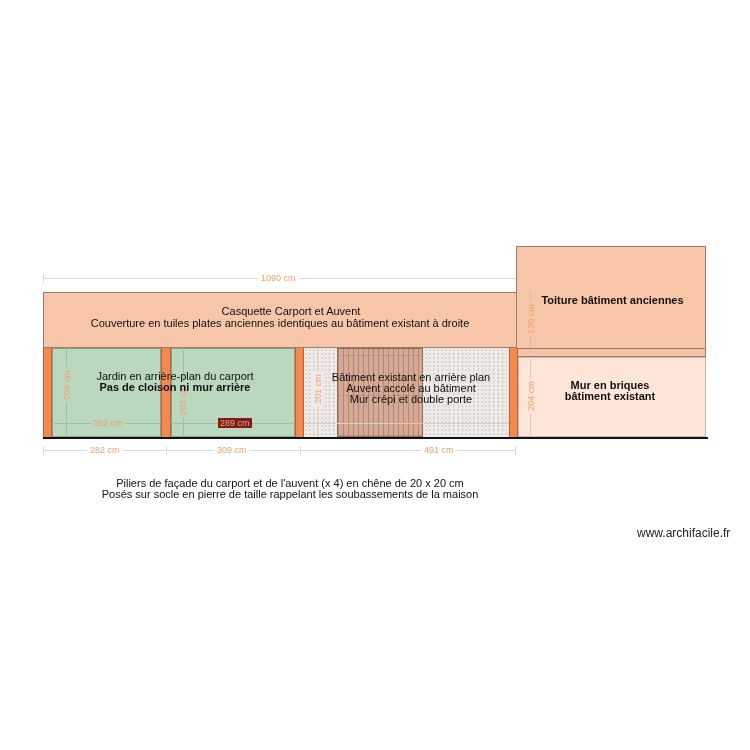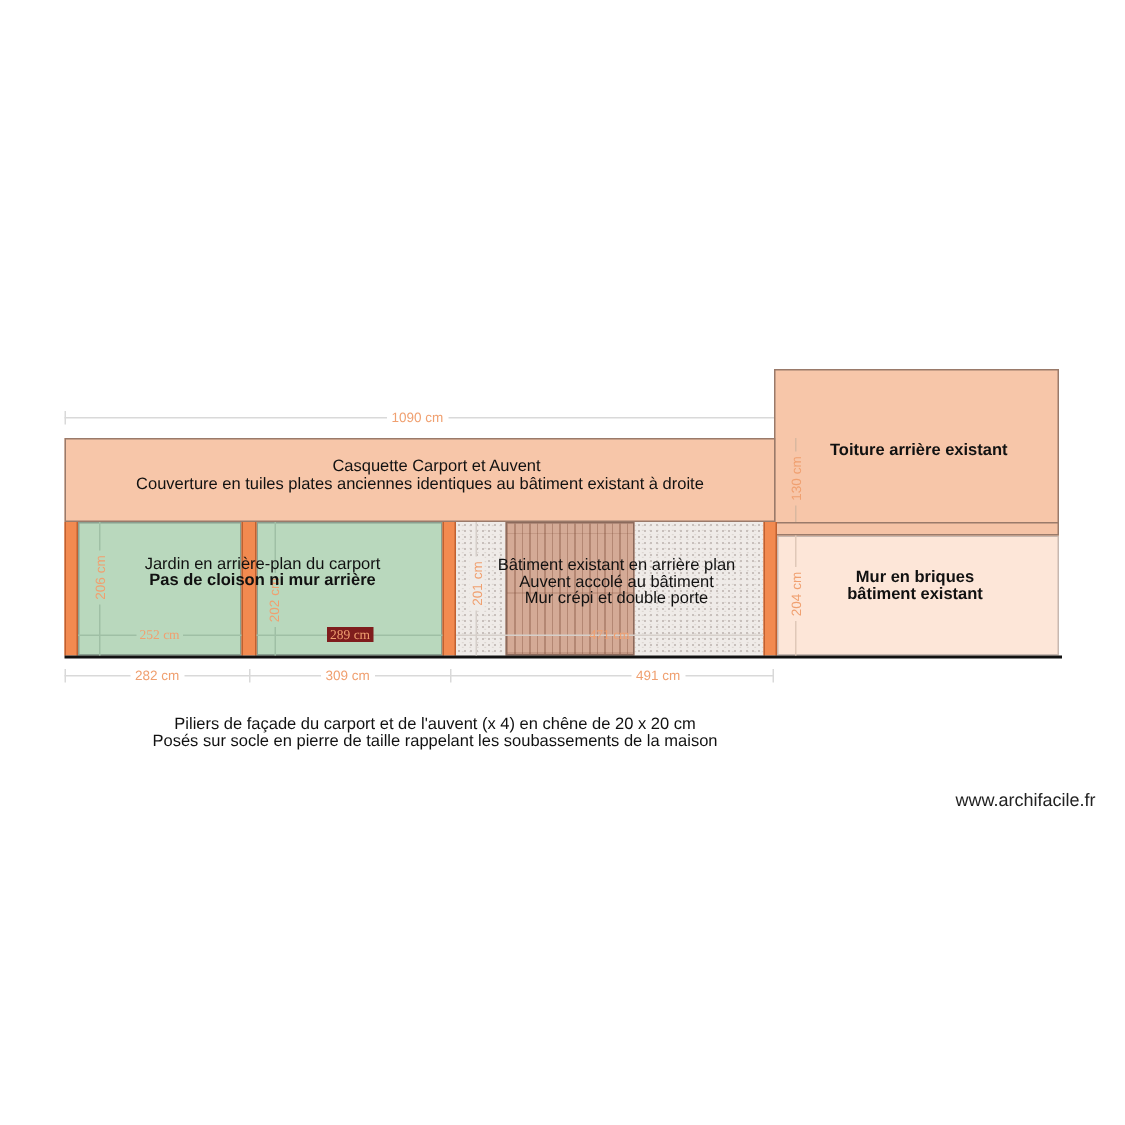--- a/index.html
+++ b/index.html
@@ -1,21 +1,21 @@
 <!DOCTYPE html>
 <html><head>
 <meta charset="utf-8">
 <style>
   html, body { margin:0; padding:0; background:#ffffff; }
   body { width:750px; height:750px; position:relative; overflow:hidden;
          font-family:"Liberation Sans", sans-serif; color:#111; }
   .abs { position:absolute; box-sizing:border-box; }
   .dimline { position:absolute; background:#d9d9d9; }
   .dimtxt { position:absolute; font-size:9px; color:#f0a070; background:#fff; padding:0 3px; line-height:10px; white-space:nowrap; }
-  .dimtxt-in { position:absolute; font-size:9px; color:#f0a070; line-height:10px; white-space:nowrap;font-family:Liberation Serif, serif; }
+  .dimtxt-in { position:absolute; font-size:9px; color:#f0a070; line-height:10px; white-space:nowrap; }
   .vtxt { position:absolute; font-size:9px; color:#f0a070; transform:rotate(-90deg); transform-origin:center center; white-space:nowrap; line-height:10px; }
   .label { position:absolute; font-size:11px; text-align:center; line-height:12px; white-space:nowrap; color:#111; }
   .roof { background:#f7c6a9; border:1px solid #9a7a6a; }
   .pillar { background:#f28a50; border-left:1px solid #c06030; border-right:1px solid #c06030; }
   .garden { background:#b9d8bd; border:1px solid #8aa090; }
   .crepi { background-color:#efebe8;
            background-image:
              radial-gradient(#c8c0bc 0.6px, transparent 0.8px),
              radial-gradient(#d6cfca 0.6px, transparent 0.8px);
            background-size:4px 4px, 5px 3px;
@@ -30,21 +30,21 @@
   .watermark { position:absolute; font-size:12px; color:#222; white-space:nowrap; }
 </style>
 </head>
 <body>
 
 <div class="dimline" style="left:43px; top:278px; width:473px; height:1px;"></div>
 <div class="dimline" style="left:43px; top:274px; width:1px; height:9px;"></div>
 <div class="dimtxt" style="left:258px; top:273px;">1090 cm</div>
 
 <div class="abs roof" style="left:516px; top:246px; width:190px; height:111px;"></div>
-<div class="label" style="left:530px; top:294px; width:165px; font-weight:bold;">Toiture arrière existant</div>
+<div class="label" style="left:530px; top:294px; width:165px; font-weight:bold;">Toiture bâtiment anciennes</div>
 <div class="dimline" style="left:530px; top:292px; width:1px; height:65px; background:#d9b8a0;"></div>
 <div class="vtxt" style="left:513px; top:314px; width:36px; text-align:center; background:#f7c6a9;">130 cm</div>
 
 <div class="abs roof" style="left:43px; top:292px; width:474px; height:56px;"></div>
 <div class="label" style="left:43px; top:305px; width:496px;">Casquette Carport et Auvent</div>
 <div class="label" style="left:43px; top:317px; width:474px;">Couverture en tuiles plates anciennes identiques au bâtiment existant à droite</div>
 
 <div class="abs garden" style="left:52px; top:348px; width:109px; height:89px;"></div>
 
 <div class="abs garden" style="left:171px; top:348px; width:124px; height:89px;"></div>

